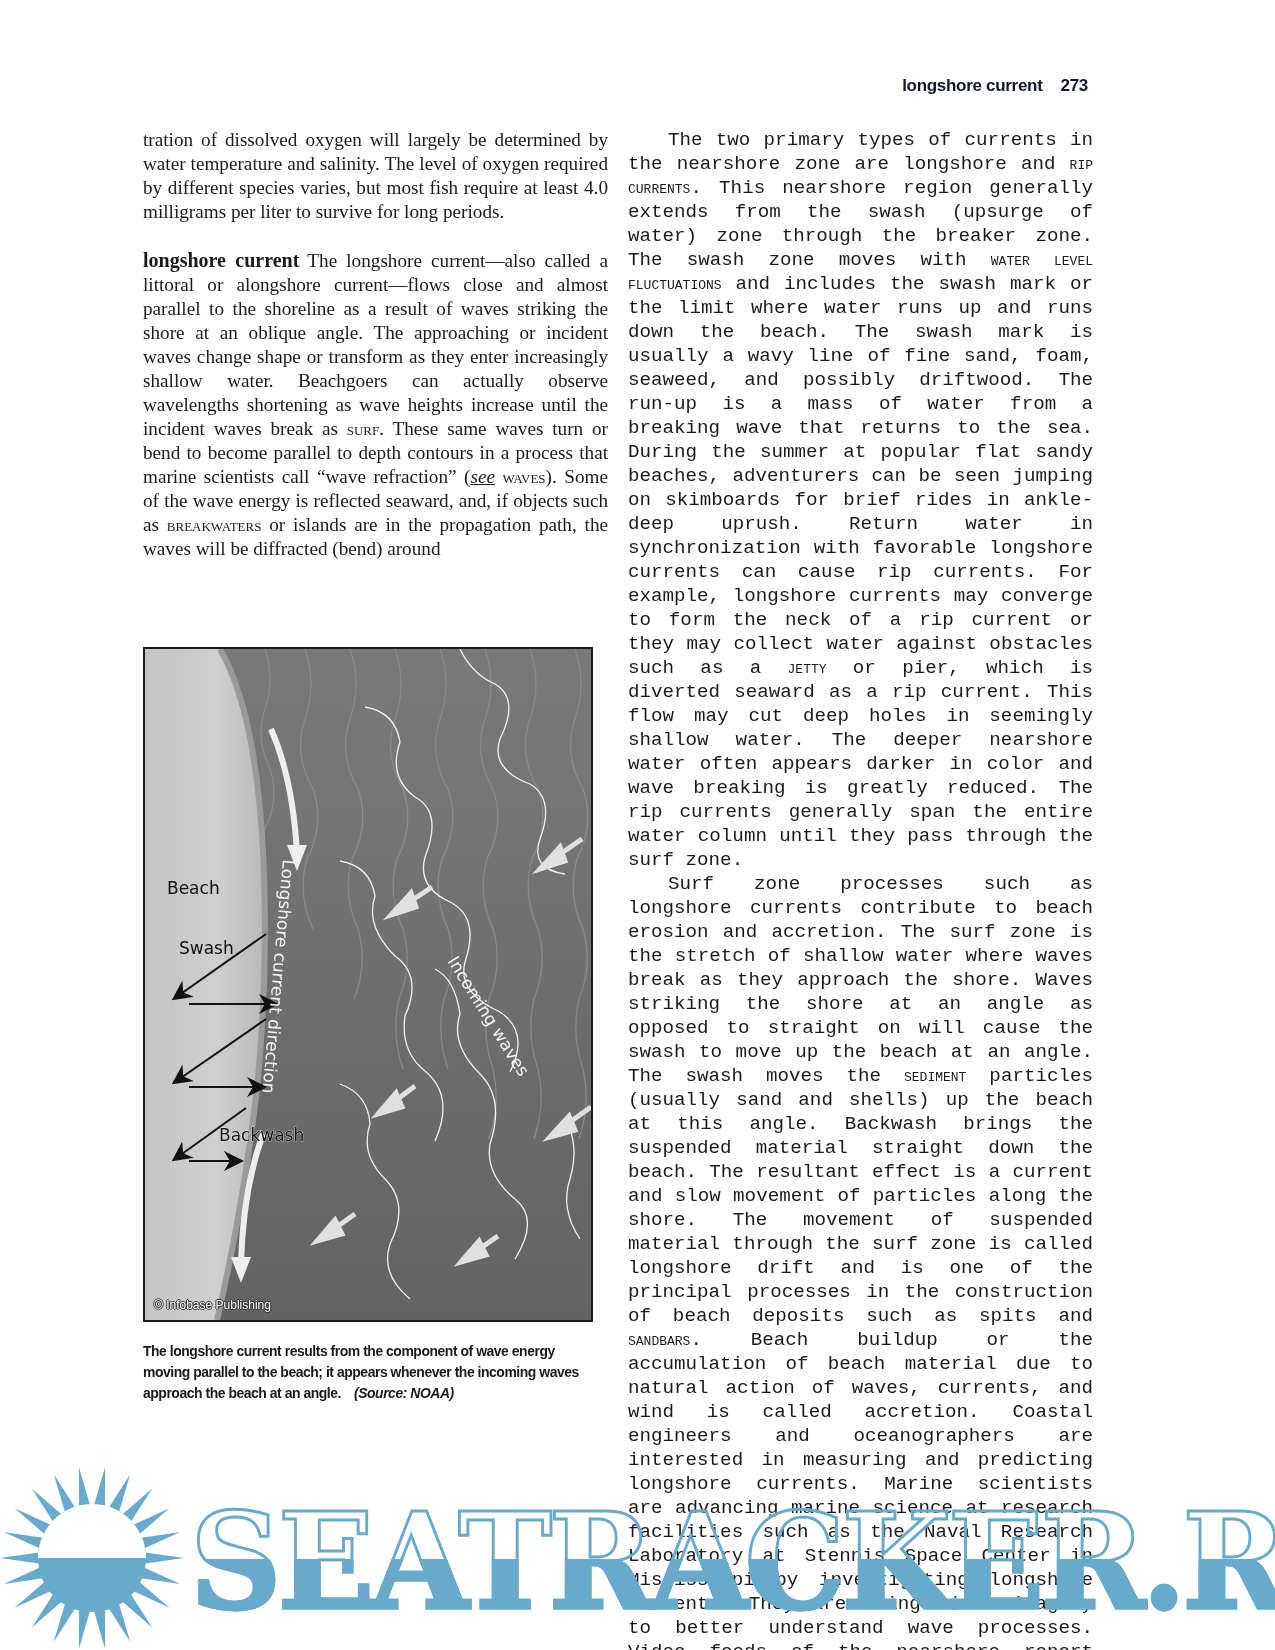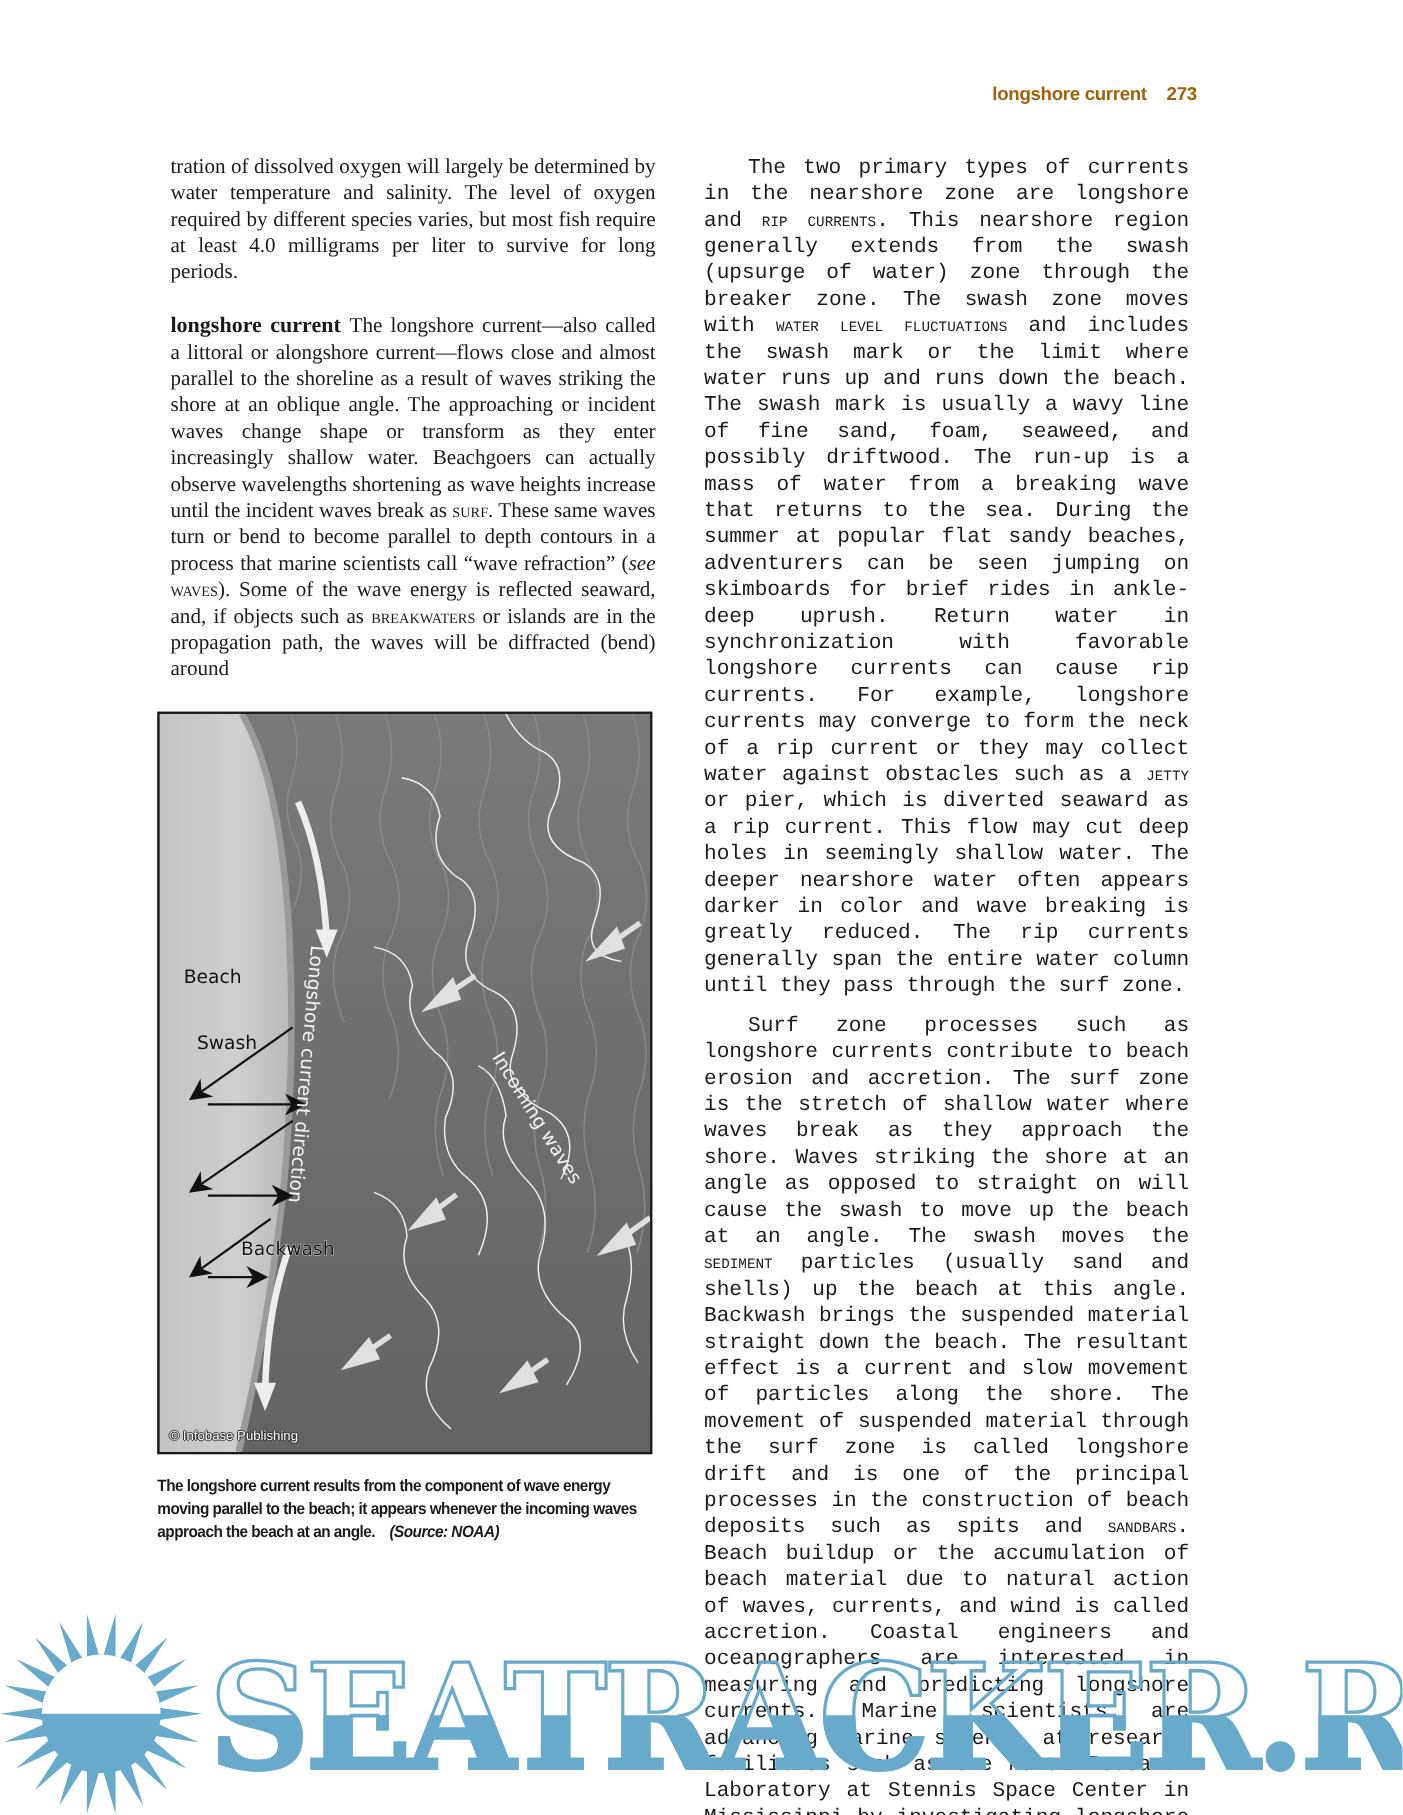--- a/index.html
+++ b/index.html
@@ -1,29 +1,29 @@
 <!DOCTYPE html>
 <html><head>
 <meta charset="utf-8">
 <style>
   html, body { margin: 0; padding: 0; background: #ffffff; }
   body { width: 1275px; height: 1650px; position: relative; overflow: hidden; font-family: "Liberation Serif", "DejaVu Serif", serif; color: #1a1a1a; }
 
-  .running-head { position: absolute; top: 76px; right: 187px; font-family: "Liberation Sans", sans-serif; font-weight: bold; font-size: 17px; letter-spacing: -0.3px; color: #a16207; }
+  .running-head { position: absolute; top: 76px; right: 187px; font-family: "Liberation Sans", sans-serif; font-weight: bold; font-size: 17px; letter-spacing: -0.3px; color: #0f172a; }
   .running-head .page-num { margin-left: 18px; }
 
   .col { position: absolute; top: 128px; width: 465px; font-size: 19.2px; line-height: 24px; text-align: justify; }
   .col-left { left: 143px; }
   .col-right { left: 628px; }
-  .col p { margin: 12px; }
+  .col p { margin: 0; }
   .col p.indent { text-indent: 40px; font-family: Liberation Mono, monospace; }
   .col p.gap { margin-top: 24px; }
   .entry-head { font-weight: bold; font-size: 20px; margin-right: 8px; }
   .sc-up { font-variant: small-caps; }
-  em { font-style: italic; }
+  em { font-style: italic; text-decoration: underline; }
 
   .figure { position: absolute; left: 143px; top: 647px; width: 450px; height: 675px; border: 2px solid #1b1b1b; box-sizing: border-box; overflow: hidden; background: #6a6a6a; }
   .figure svg { display: block; }
   .credit { position: absolute; left: 9px; bottom: 8px; font-family: "Liberation Sans", sans-serif; font-size: 12px; color: #fff; text-shadow: -1px 0 #333, 1px 0 #333, 0 -1px #333, 0 1px #333; }
 
   .caption { position: absolute; left: 143px; top: 1340px; width: 450px; font-family: "Liberation Sans", sans-serif; font-weight: bold; font-size: 15px; line-height: 21px; letter-spacing: -0.5px; color: #1a1a1a; transform: scaleX(0.93); transform-origin: left top; width: 484px; }
   .caption .src { font-style: italic; margin-left: 14px; }
 
   .watermark { position: absolute; left: 0; top: 1460px; width: 1275px; height: 190px; pointer-events: none; }
   .wm-text { position: absolute; left: 190px; top: 1496px; font-family: "DejaVu Serif", serif; font-weight: bold; font-size: 132px; line-height: 1; letter-spacing: -4px; color: transparent; -webkit-text-stroke: 3px #68aacb; background: linear-gradient(to bottom, transparent 0%, transparent 48%, #68aacb 48%, #68aacb 100%); -webkit-background-clip: text; background-clip: text; transform: scaleX(0.96); transform-origin: left top; white-space: nowrap; }

